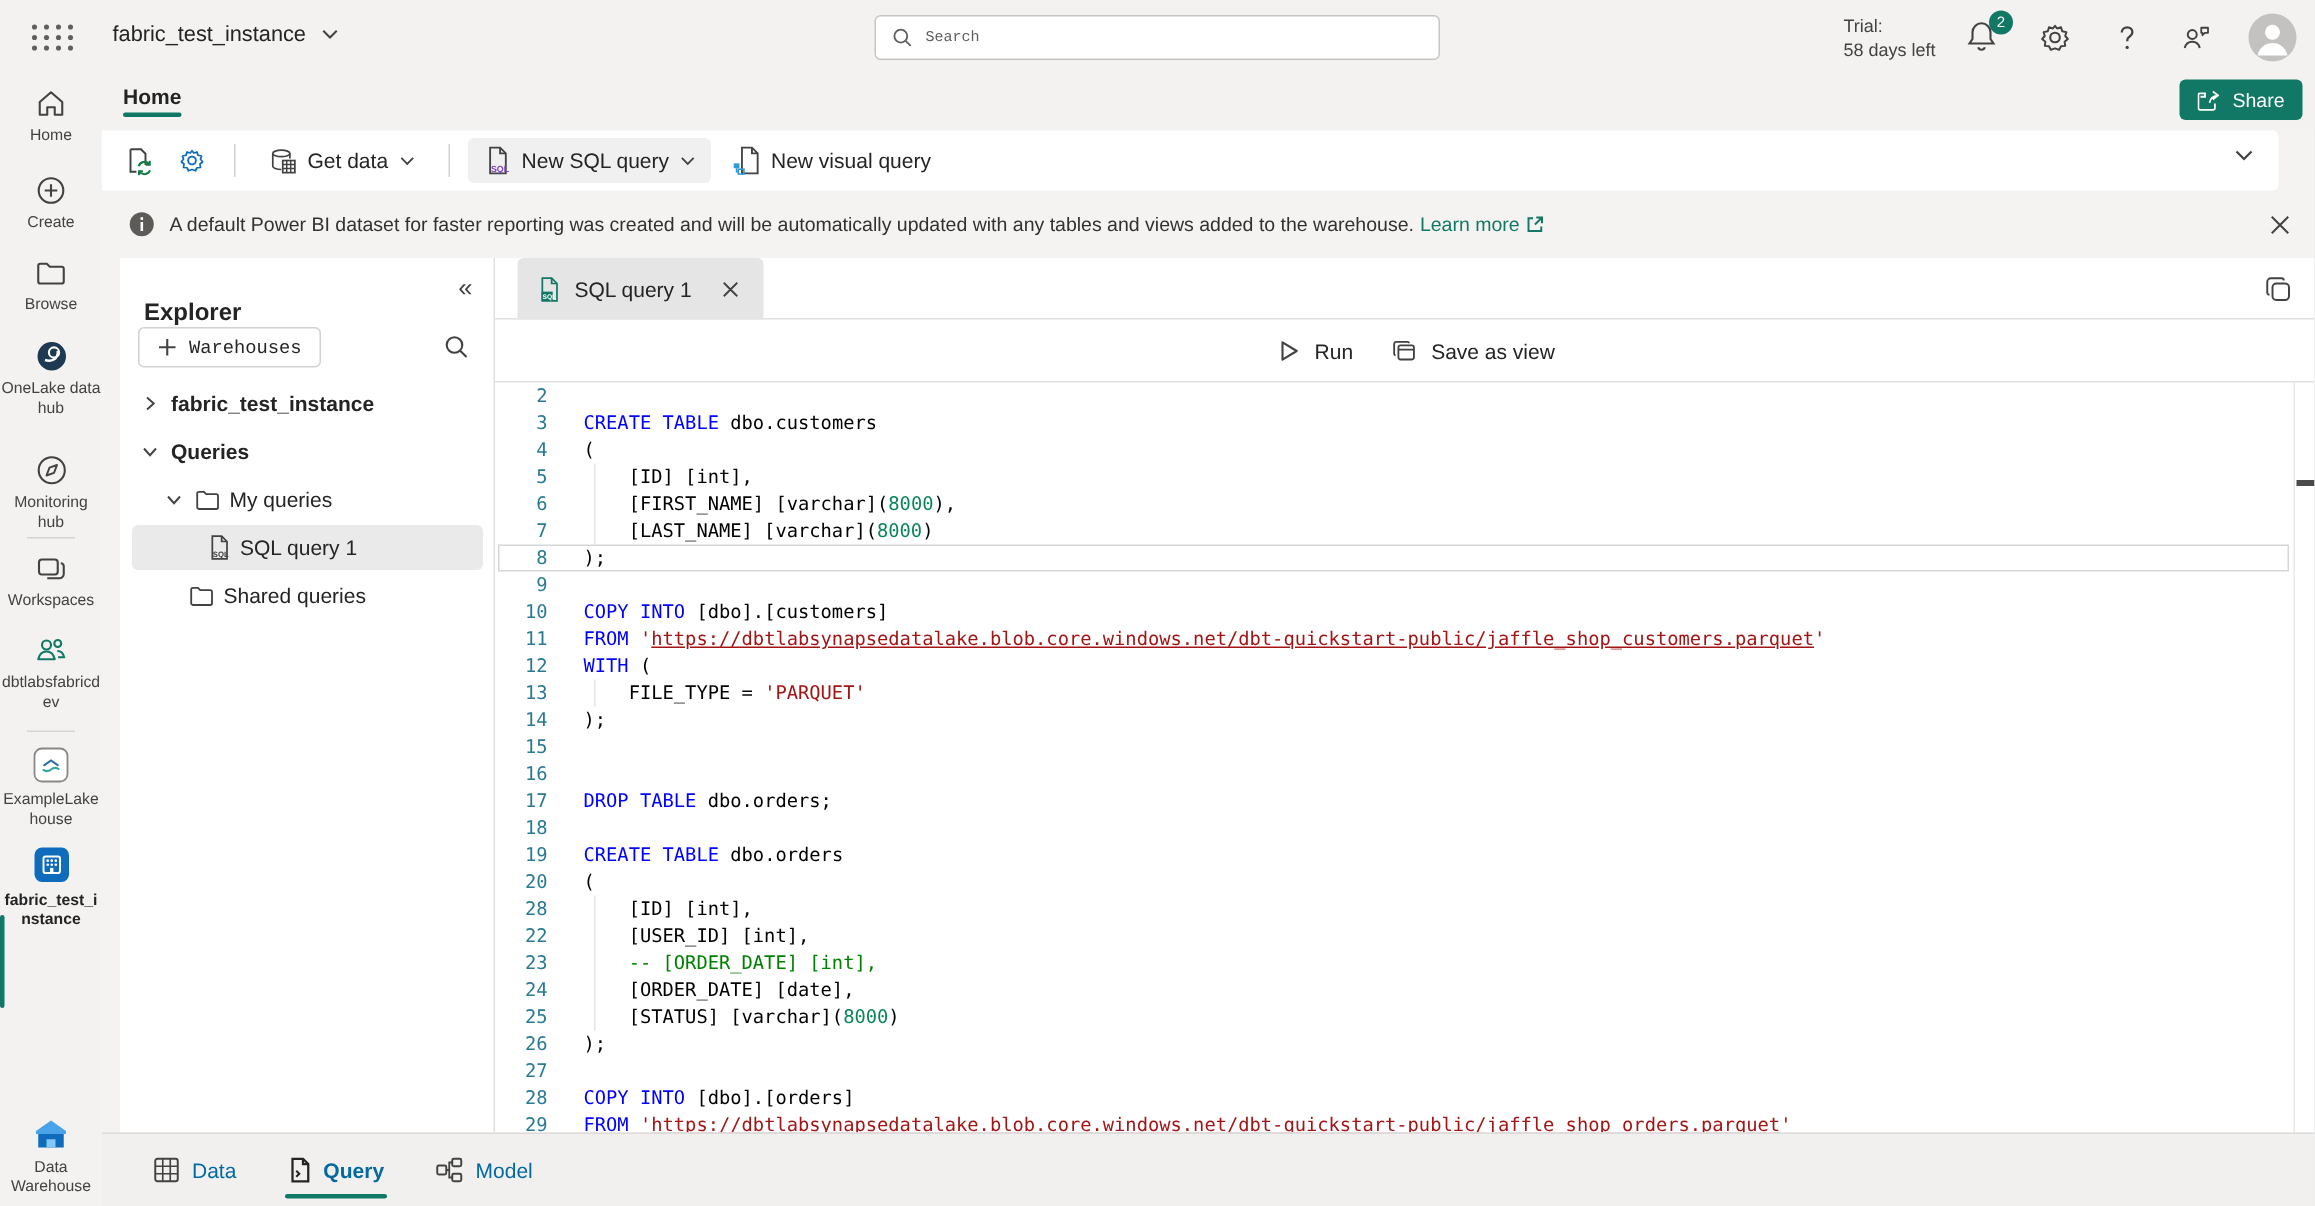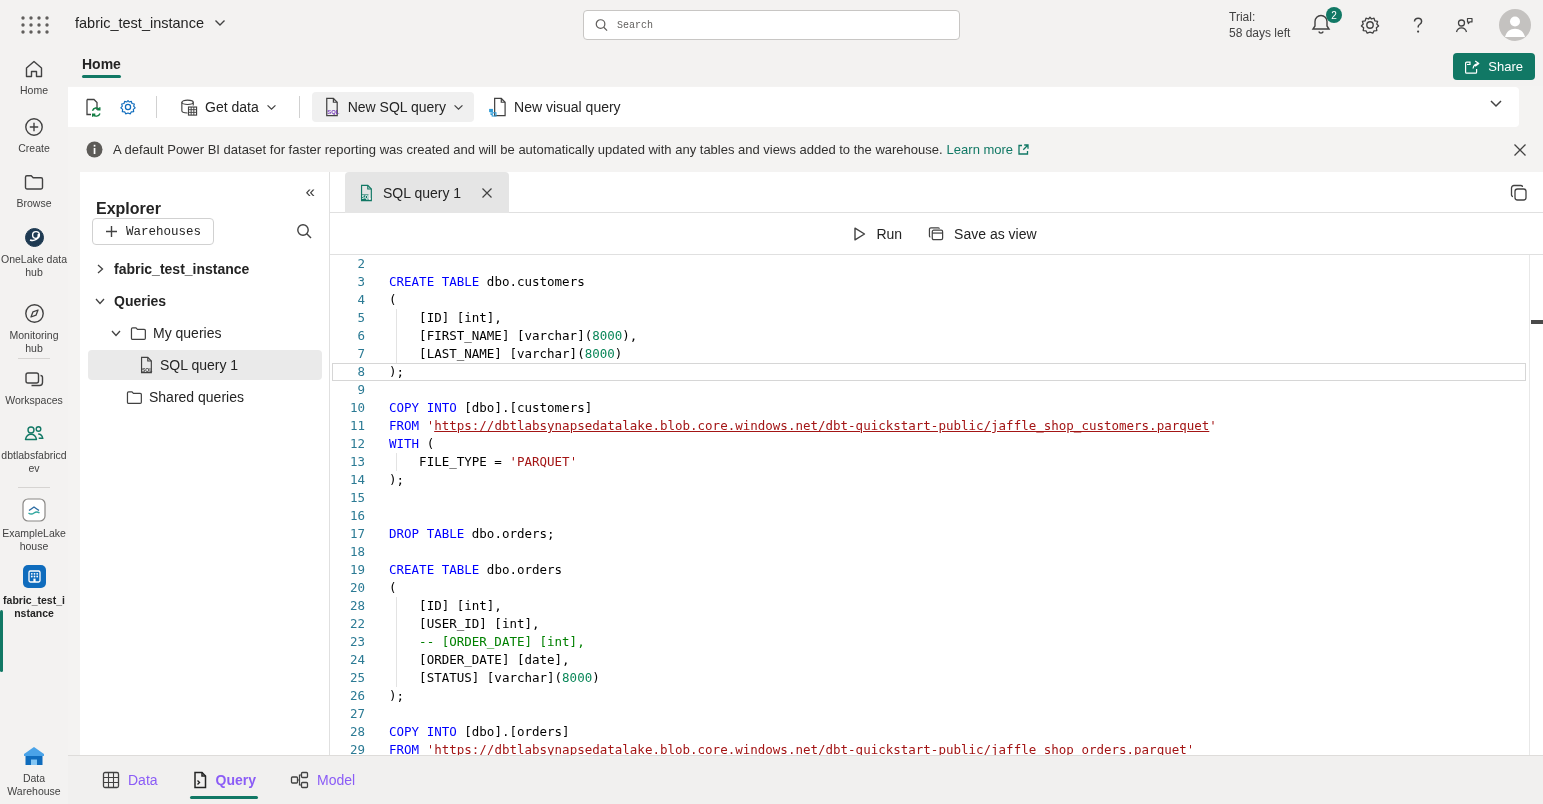--- a/index.html
+++ b/index.html
@@ -86,21 +86,21 @@
   .tk-num { color:#098658; }
   .tk-str { color:#a31515; }
   .tk-lnk { color:#a31515; text-decoration:underline; text-decoration-color:#a31515; }
   .tk-com { color:#008000; }
 
   .vscroll { position:absolute; right:0; top:83px; width:14px; height:500px; border-left:1px solid #e8e8e8; }
   .vthumb { position:absolute; left:1px; top:65px; width:13px; height:4px; background:#4a4a4a; cursor:pointer; }
 
   
   .bottombar { position:absolute; left:68px; top:755px; width:1475px; height:49px; background:#f1f0ef; border-top:1px solid #dedcda; display:flex; align-items:center; padding-left:32px; gap:30px; }
-  .bb-tab { position:relative; display:flex; align-items:center; gap:8px; font-size:14px; color:#8b5cf6; height:49px; padding:0 2px; cursor:pointer; }
+  .bb-tab { position:relative; display:flex; align-items:center; gap:8px; font-size:14px; color:#0369a1; height:49px; padding:0 2px; cursor:pointer; }
   .bb-tab.active { font-weight:700; }
   .bb-tab.active::after { content:""; position:absolute; left:0; right:0; bottom:6px; height:3px; border-radius:2px; background:#117865; }
 </style>
 </head>
 <body>
 
 <div id="stage">
 
   <div class="topbar">
     <svg class="waffle" viewBox="0 0 32 22">

